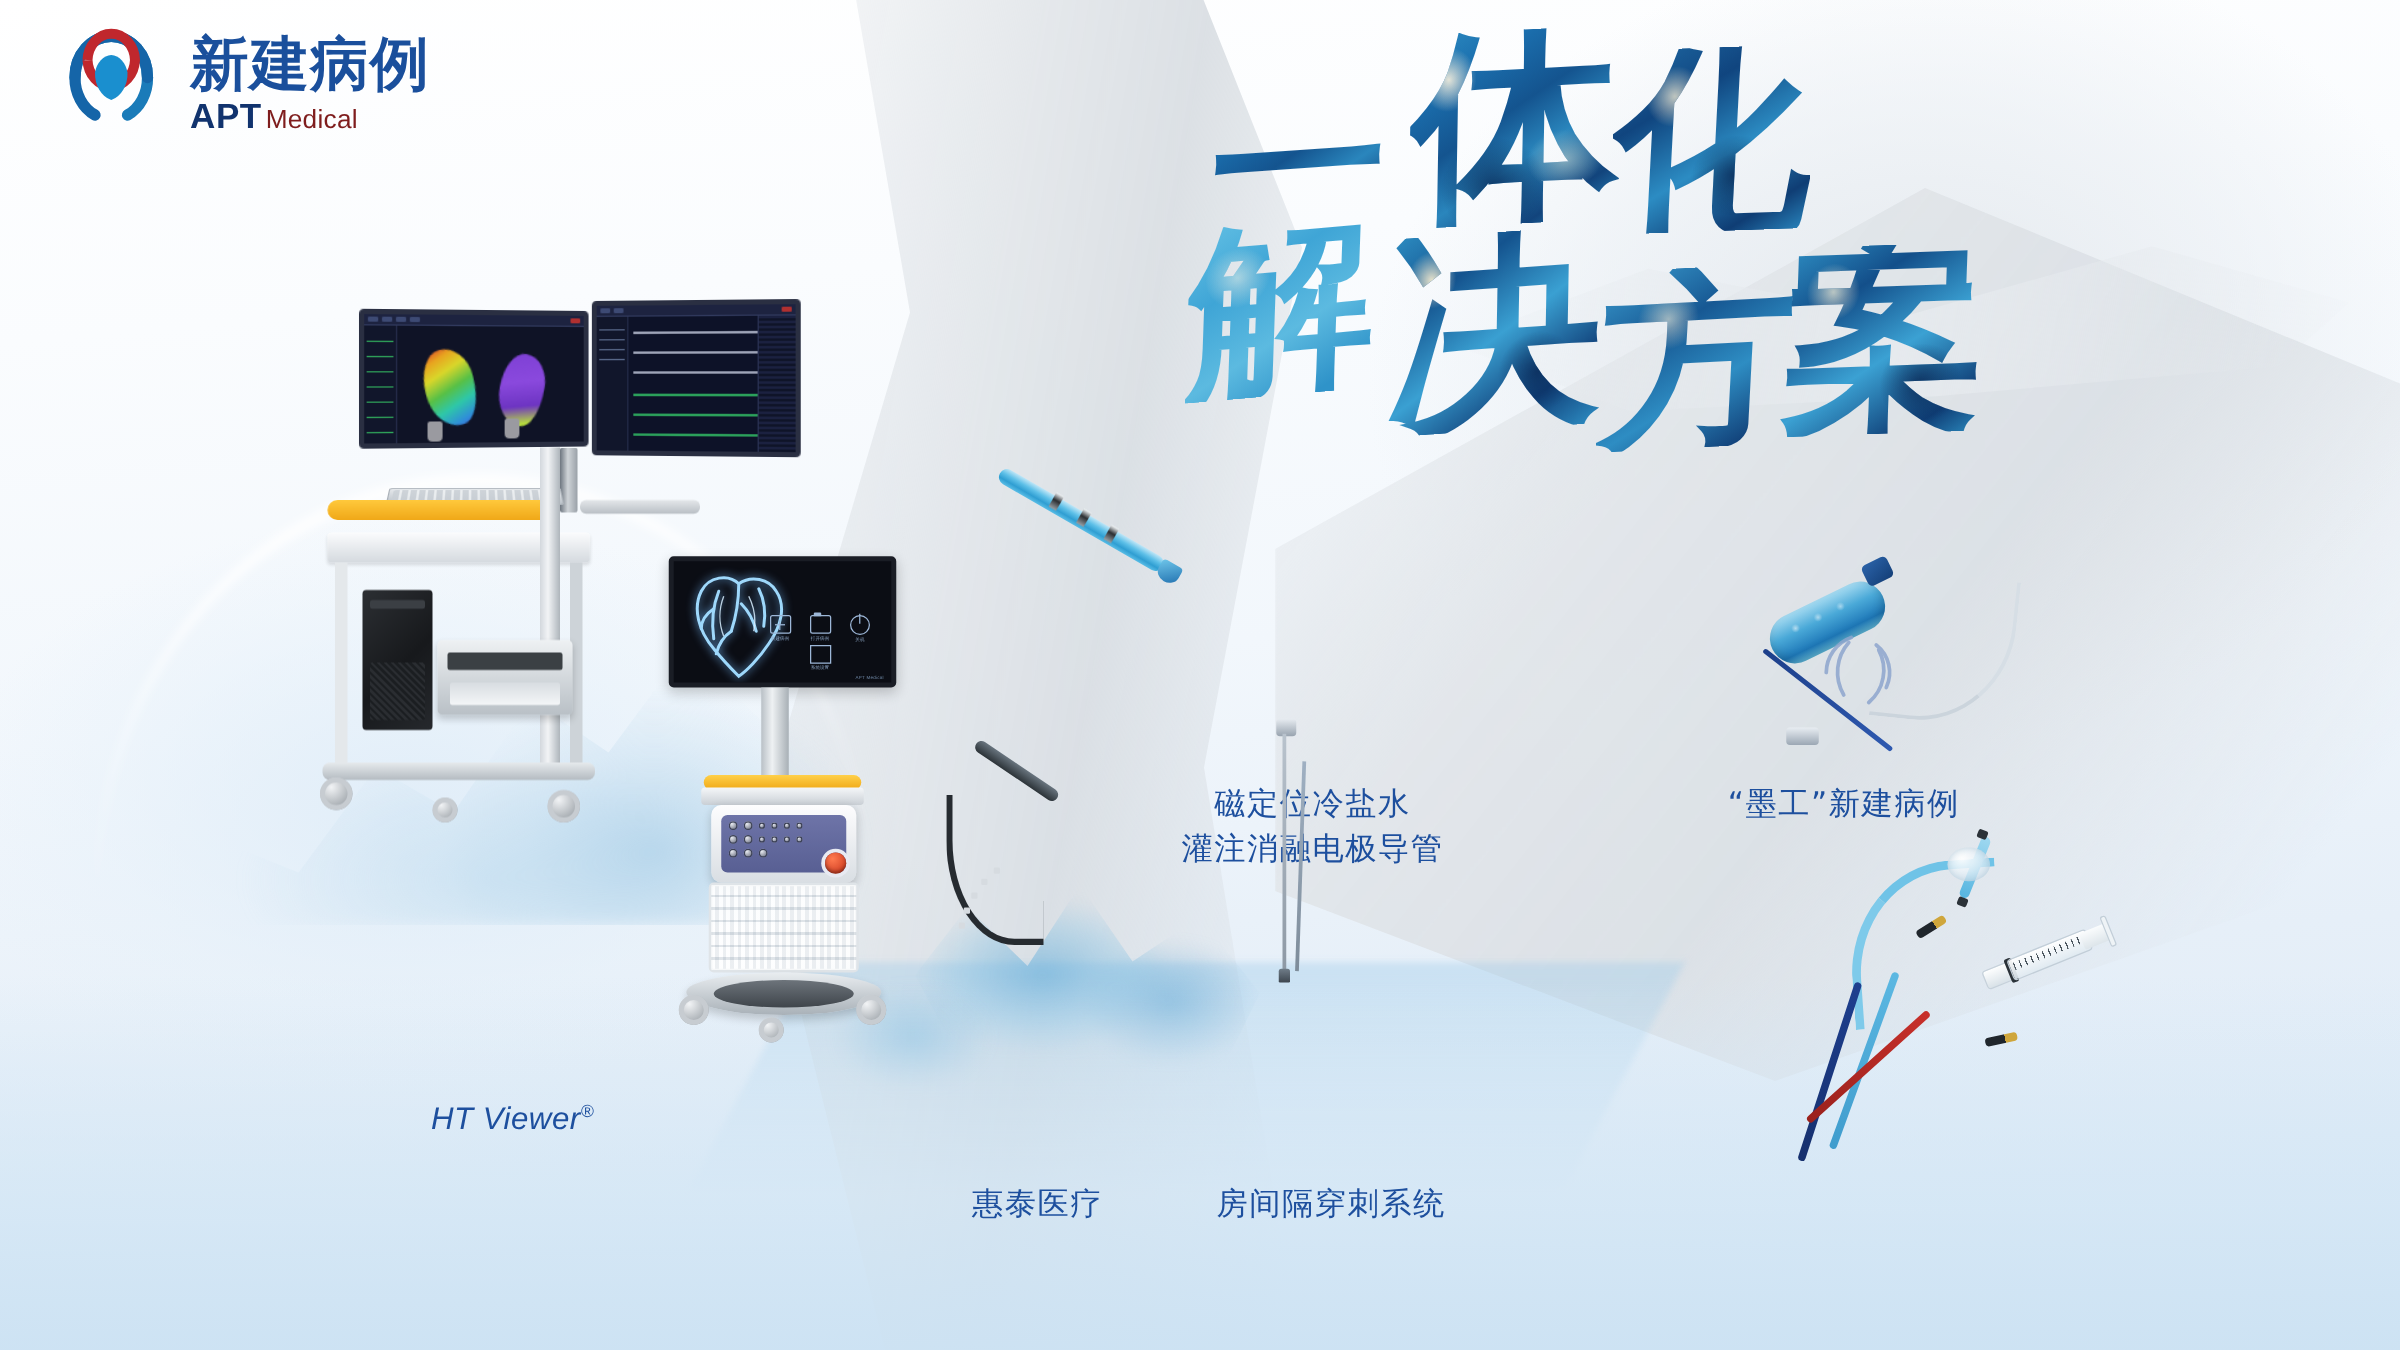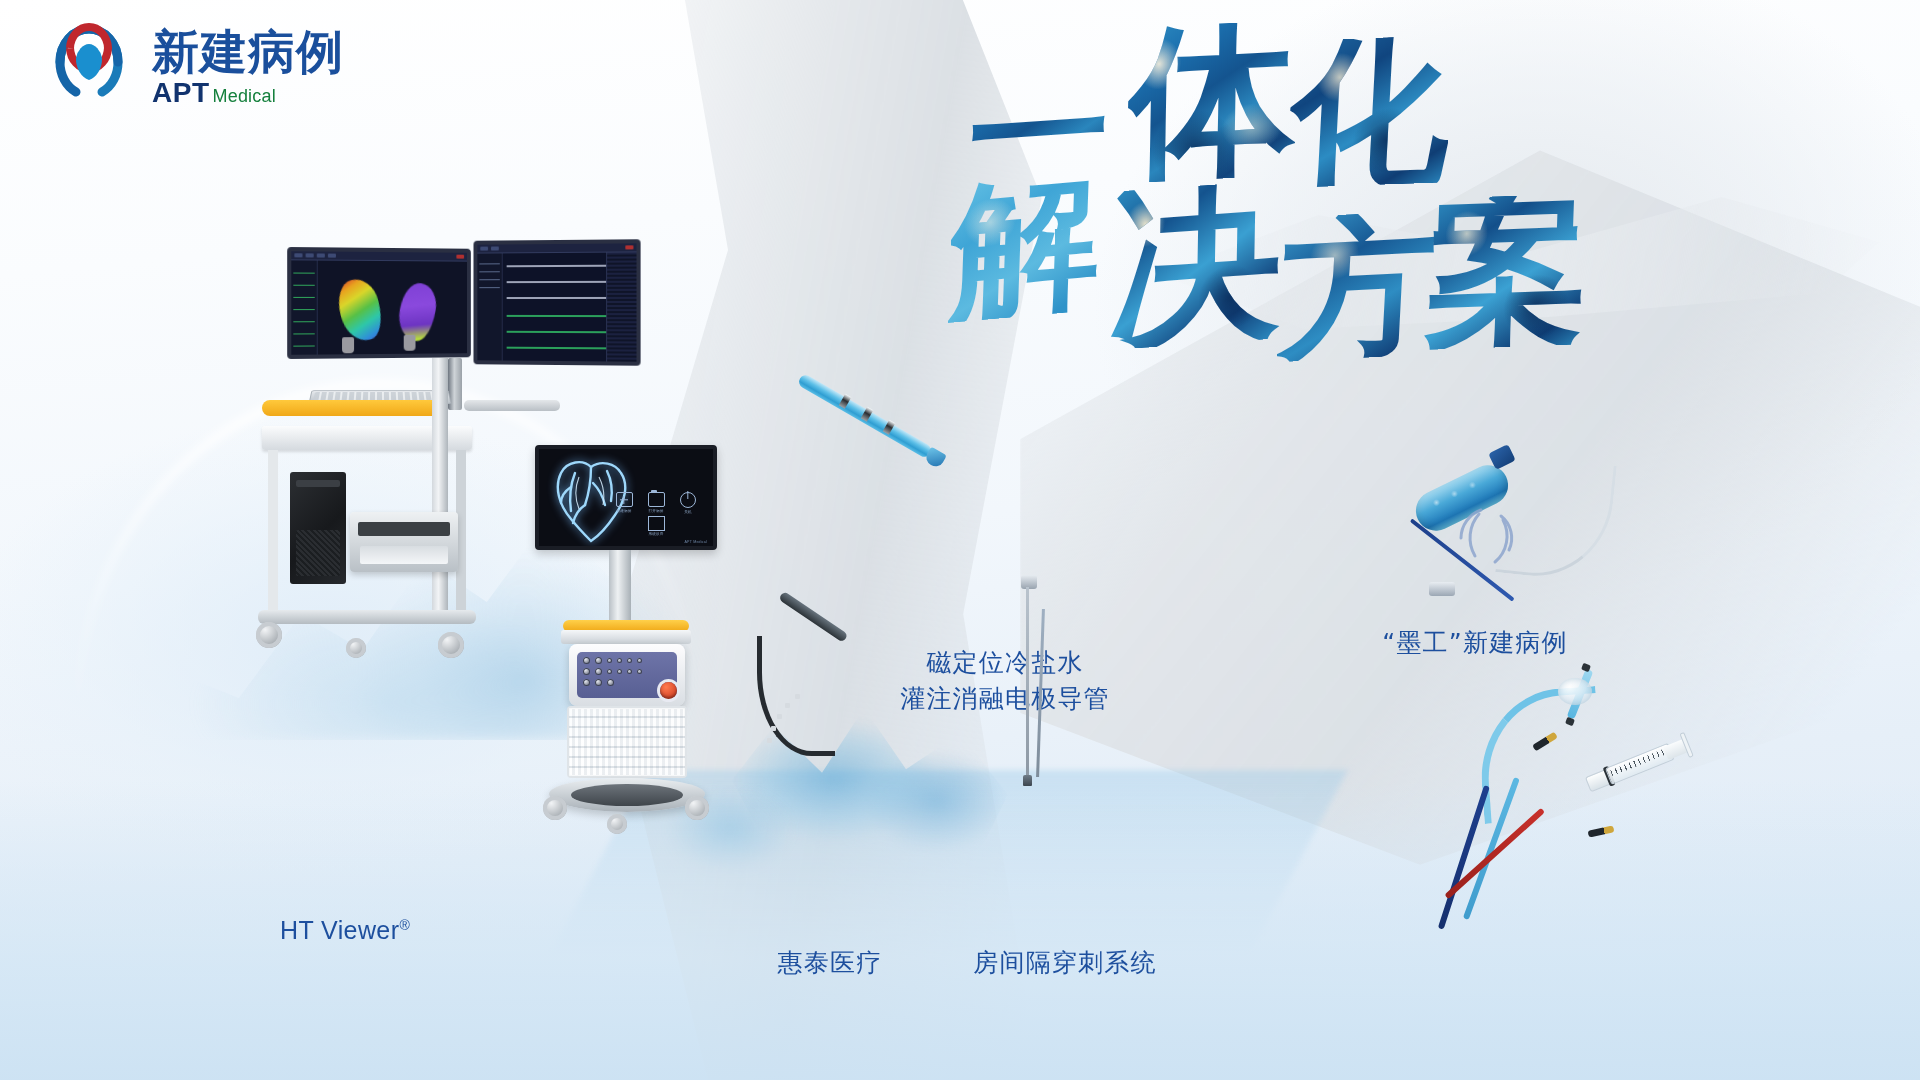--- a/index.html
+++ b/index.html
@@ -87,21 +87,21 @@
   #logo{ position:absolute; left:40px; top:18px; display:flex; align-items:center; gap:14px; }
   .logo-mark{ position:relative; width:98px; height:98px; }
   .logo-mark svg{ display:block; }
   .logo-txt{ display:flex; flex-direction:column; gap:2px; }
   .logo-cn{
     font-family:"DejaVu Sans","Liberation Sans",sans-serif;
     font-size:47px; font-weight:700; color:#1a4f9c; letter-spacing:1px; line-height:1.06;
   }
   .logo-en{ display:flex; align-items:baseline; line-height:1; }
   .logo-en .apt{ font-size:28px; font-weight:700; color:#11336e; letter-spacing:.5px; }
-  .logo-en .med{ font-size:18px; font-weight:400; color:#15803d; letter-spacing:.2px; margin-left:3px;}
+  .logo-en .med{ font-size:21px; font-weight:400; color:#7f1d1d; letter-spacing:.2px; margin-left:3px;}
 
   
   #headline{ position:absolute; left:960px; top:28px; width:640px; height:310px; }
   .hl-char{
     position:absolute;
     font-family:"DejaVu Serif","Liberation Serif",serif;
     font-weight:700;
     color:transparent;
     background-image:
       radial-gradient(ellipse 24% 30% at 18% 24%, rgba(245,238,220,.92) 0%, rgba(255,255,255,0) 55%),
@@ -408,21 +408,21 @@
     <div class="pc-tower">
         <div class="pc-vent"></div>
       </div>
     <div class="printer"></div>
     <div class="base-bar"></div>
     <div class="caster c1"></div>
     <div class="caster c2"></div>
     <div class="caster c3"></div>
   </div>
 
-  <div class="label en" style="left:280px; top:876px; width:260px; text-align:left;">
+  <div class="label en" style="left:280px; top:841px; width:260px; text-align:center;font-style:italic;">
     <span>HT Viewer</span><sup>®</sup>
   </div>
 
   <div id="gen">
     <div class="tscreen">
       <div class="heart">
         <svg width="92" height="94" viewBox="0 0 92 94">
           <g fill="none" stroke="#9ed8fb" stroke-width="2.4" stroke-linecap="round">
             <path d="M46 14 C38 6 22 8 16 20 C9 34 14 52 26 66 C34 76 42 84 46 88 C52 84 62 74 70 62 C80 48 84 32 76 20 C70 10 56 7 46 14 Z"></path>
             <path d="M46 14 C46 26 44 40 40 52"></path>
@@ -496,21 +496,21 @@
     <div class="gen-caster g3"></div>
   </div>
 
   <div class="prod" id="cath-abl">
     <div class="cath-shaft abl-a"></div>
     <div class="abl-ring" style="left:52px; top:33px;"></div>
     <div class="abl-ring" style="left:74px; top:46px;"></div>
     <div class="abl-ring" style="left:96px; top:59px;"></div>
     <div class="abl-tip"></div>
   </div>
-  <div class="label" style="left:795px; top:625px; width:420px;margin-top:20px;">磁定位冷盐水
+  <div class="label" style="left:840px; top:625px; width:420px;">磁定位冷盐水
 灌注消融电极导管</div>
 
   <div class="prod" id="sheath">
     <div class="sh-handle"></div>
     <div class="sh-cap"></div>
     <div class="sh-tube"></div>
     <div class="sh-dil"></div>
     <div class="sh-hub"></div>
     <div class="sh-arcs">
       <svg width="78" height="78" viewBox="0 0 78 78">

